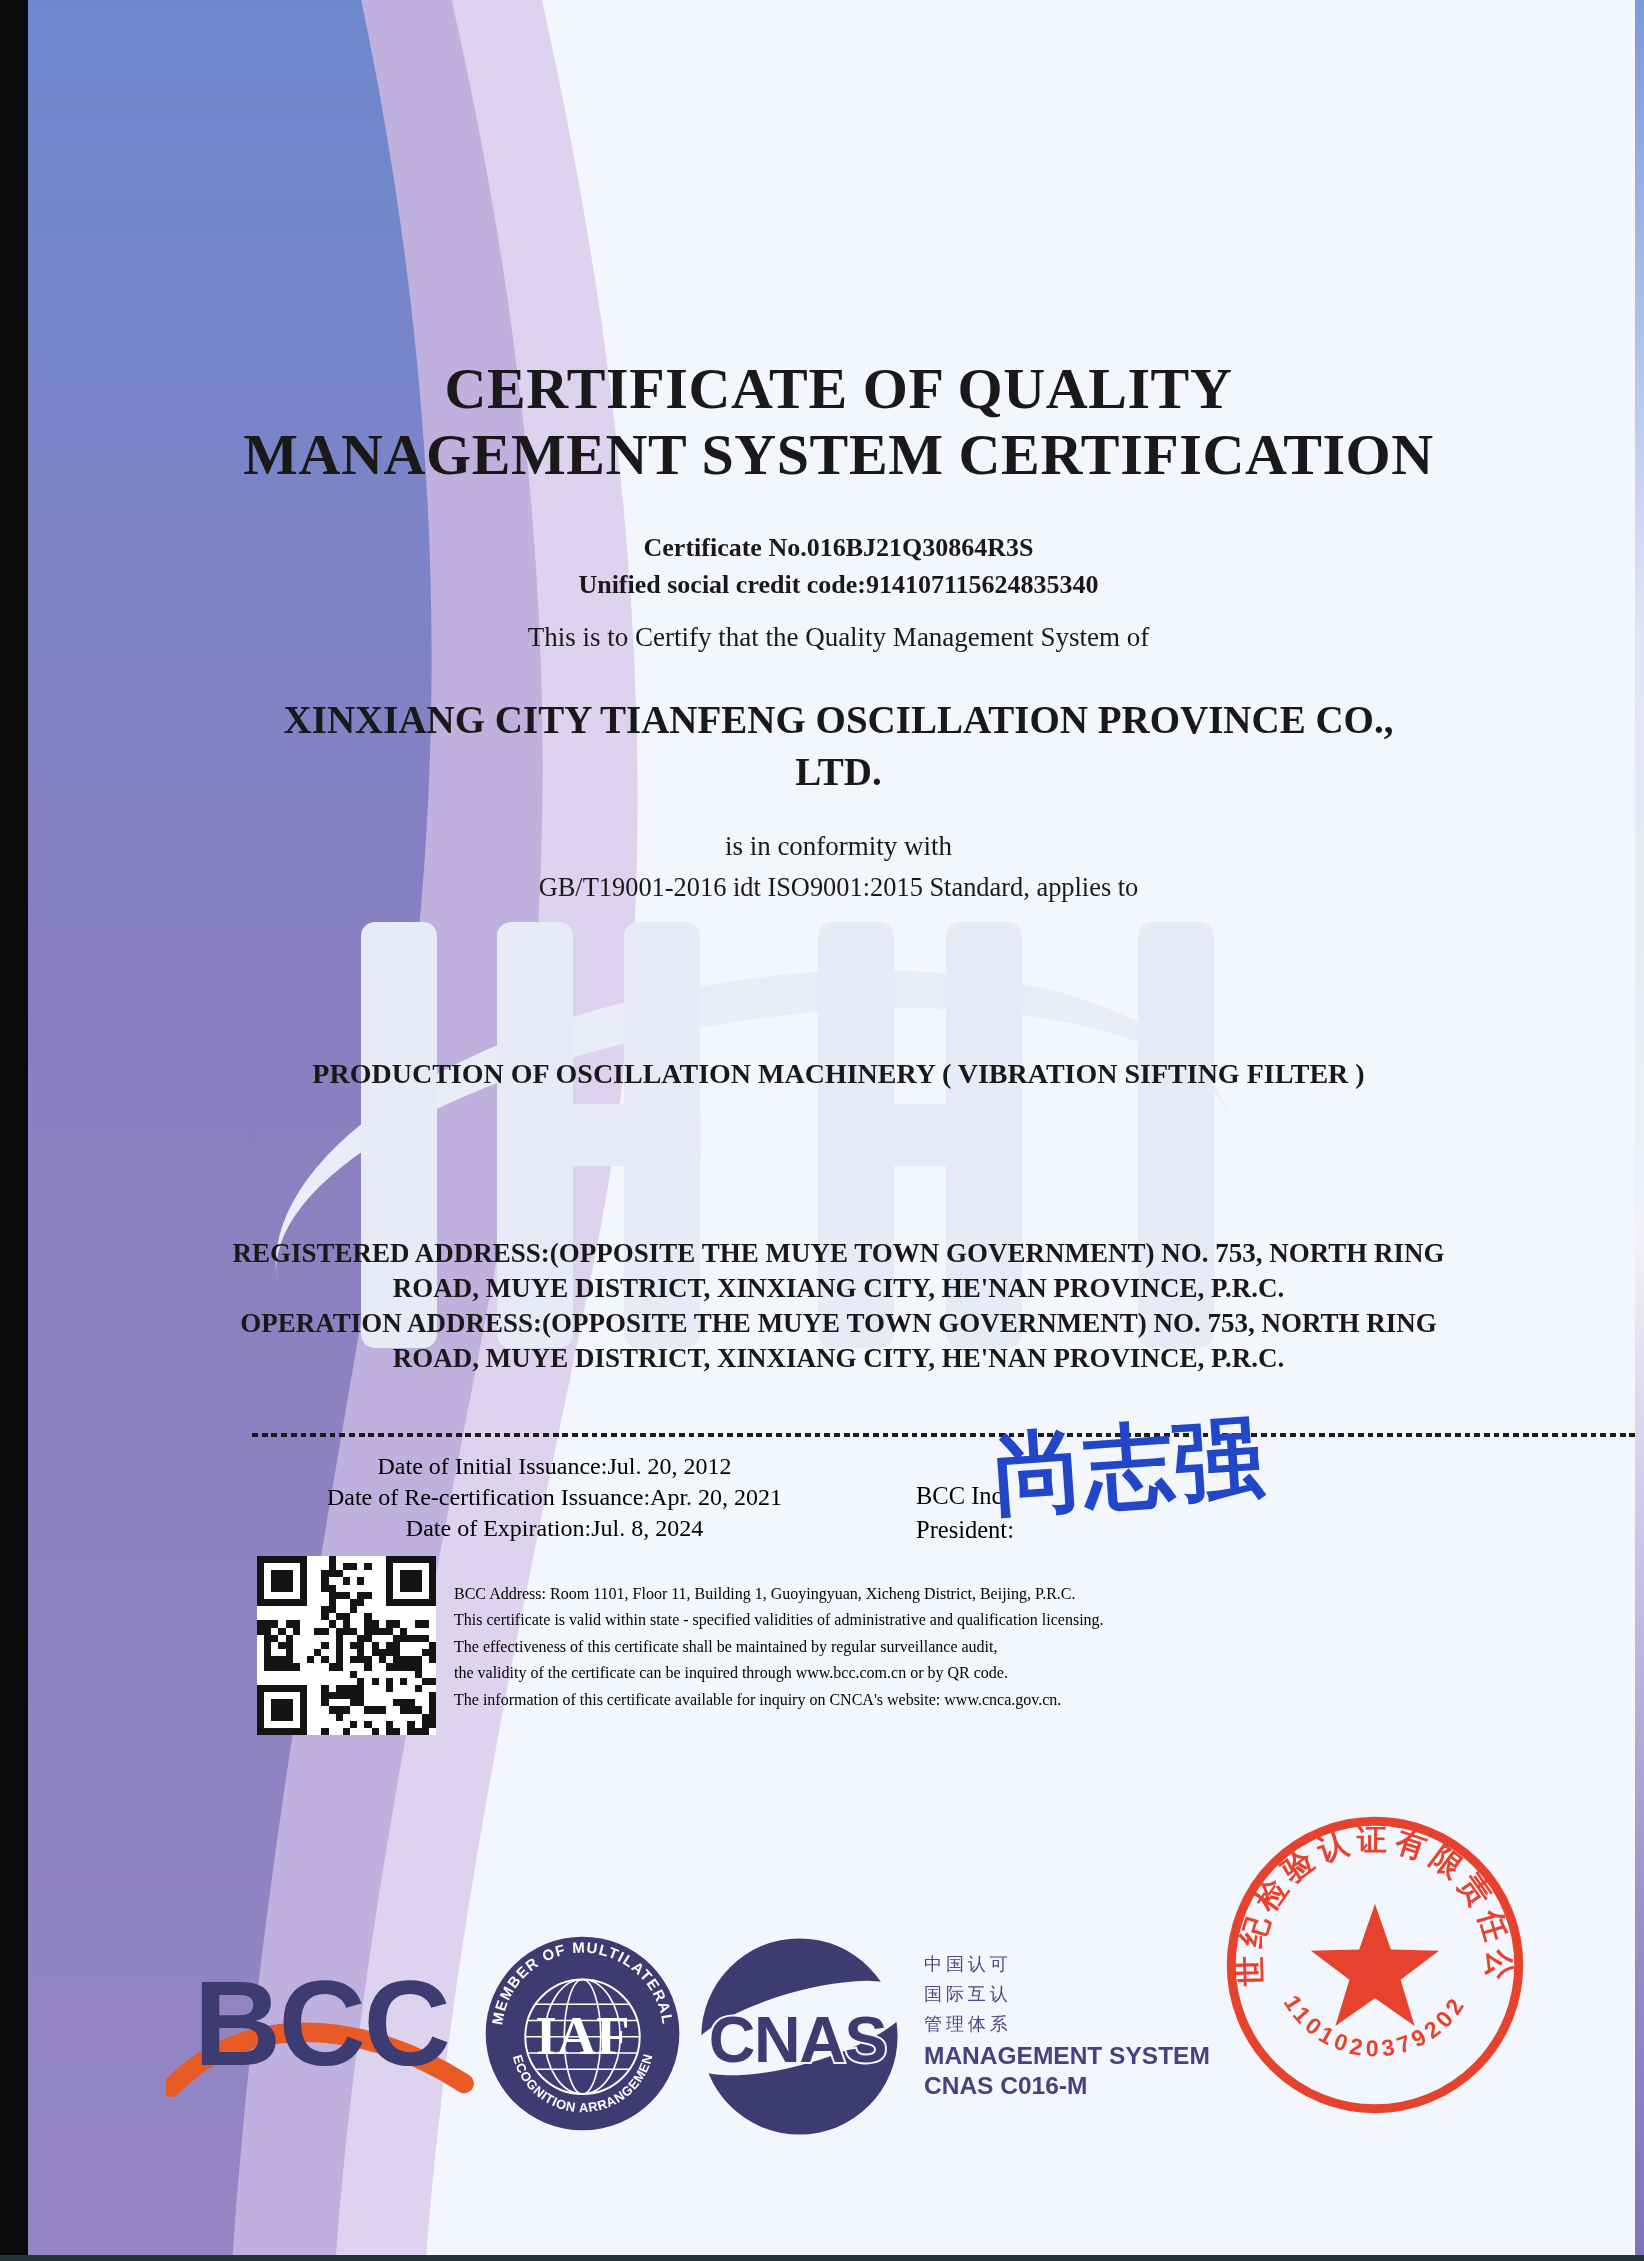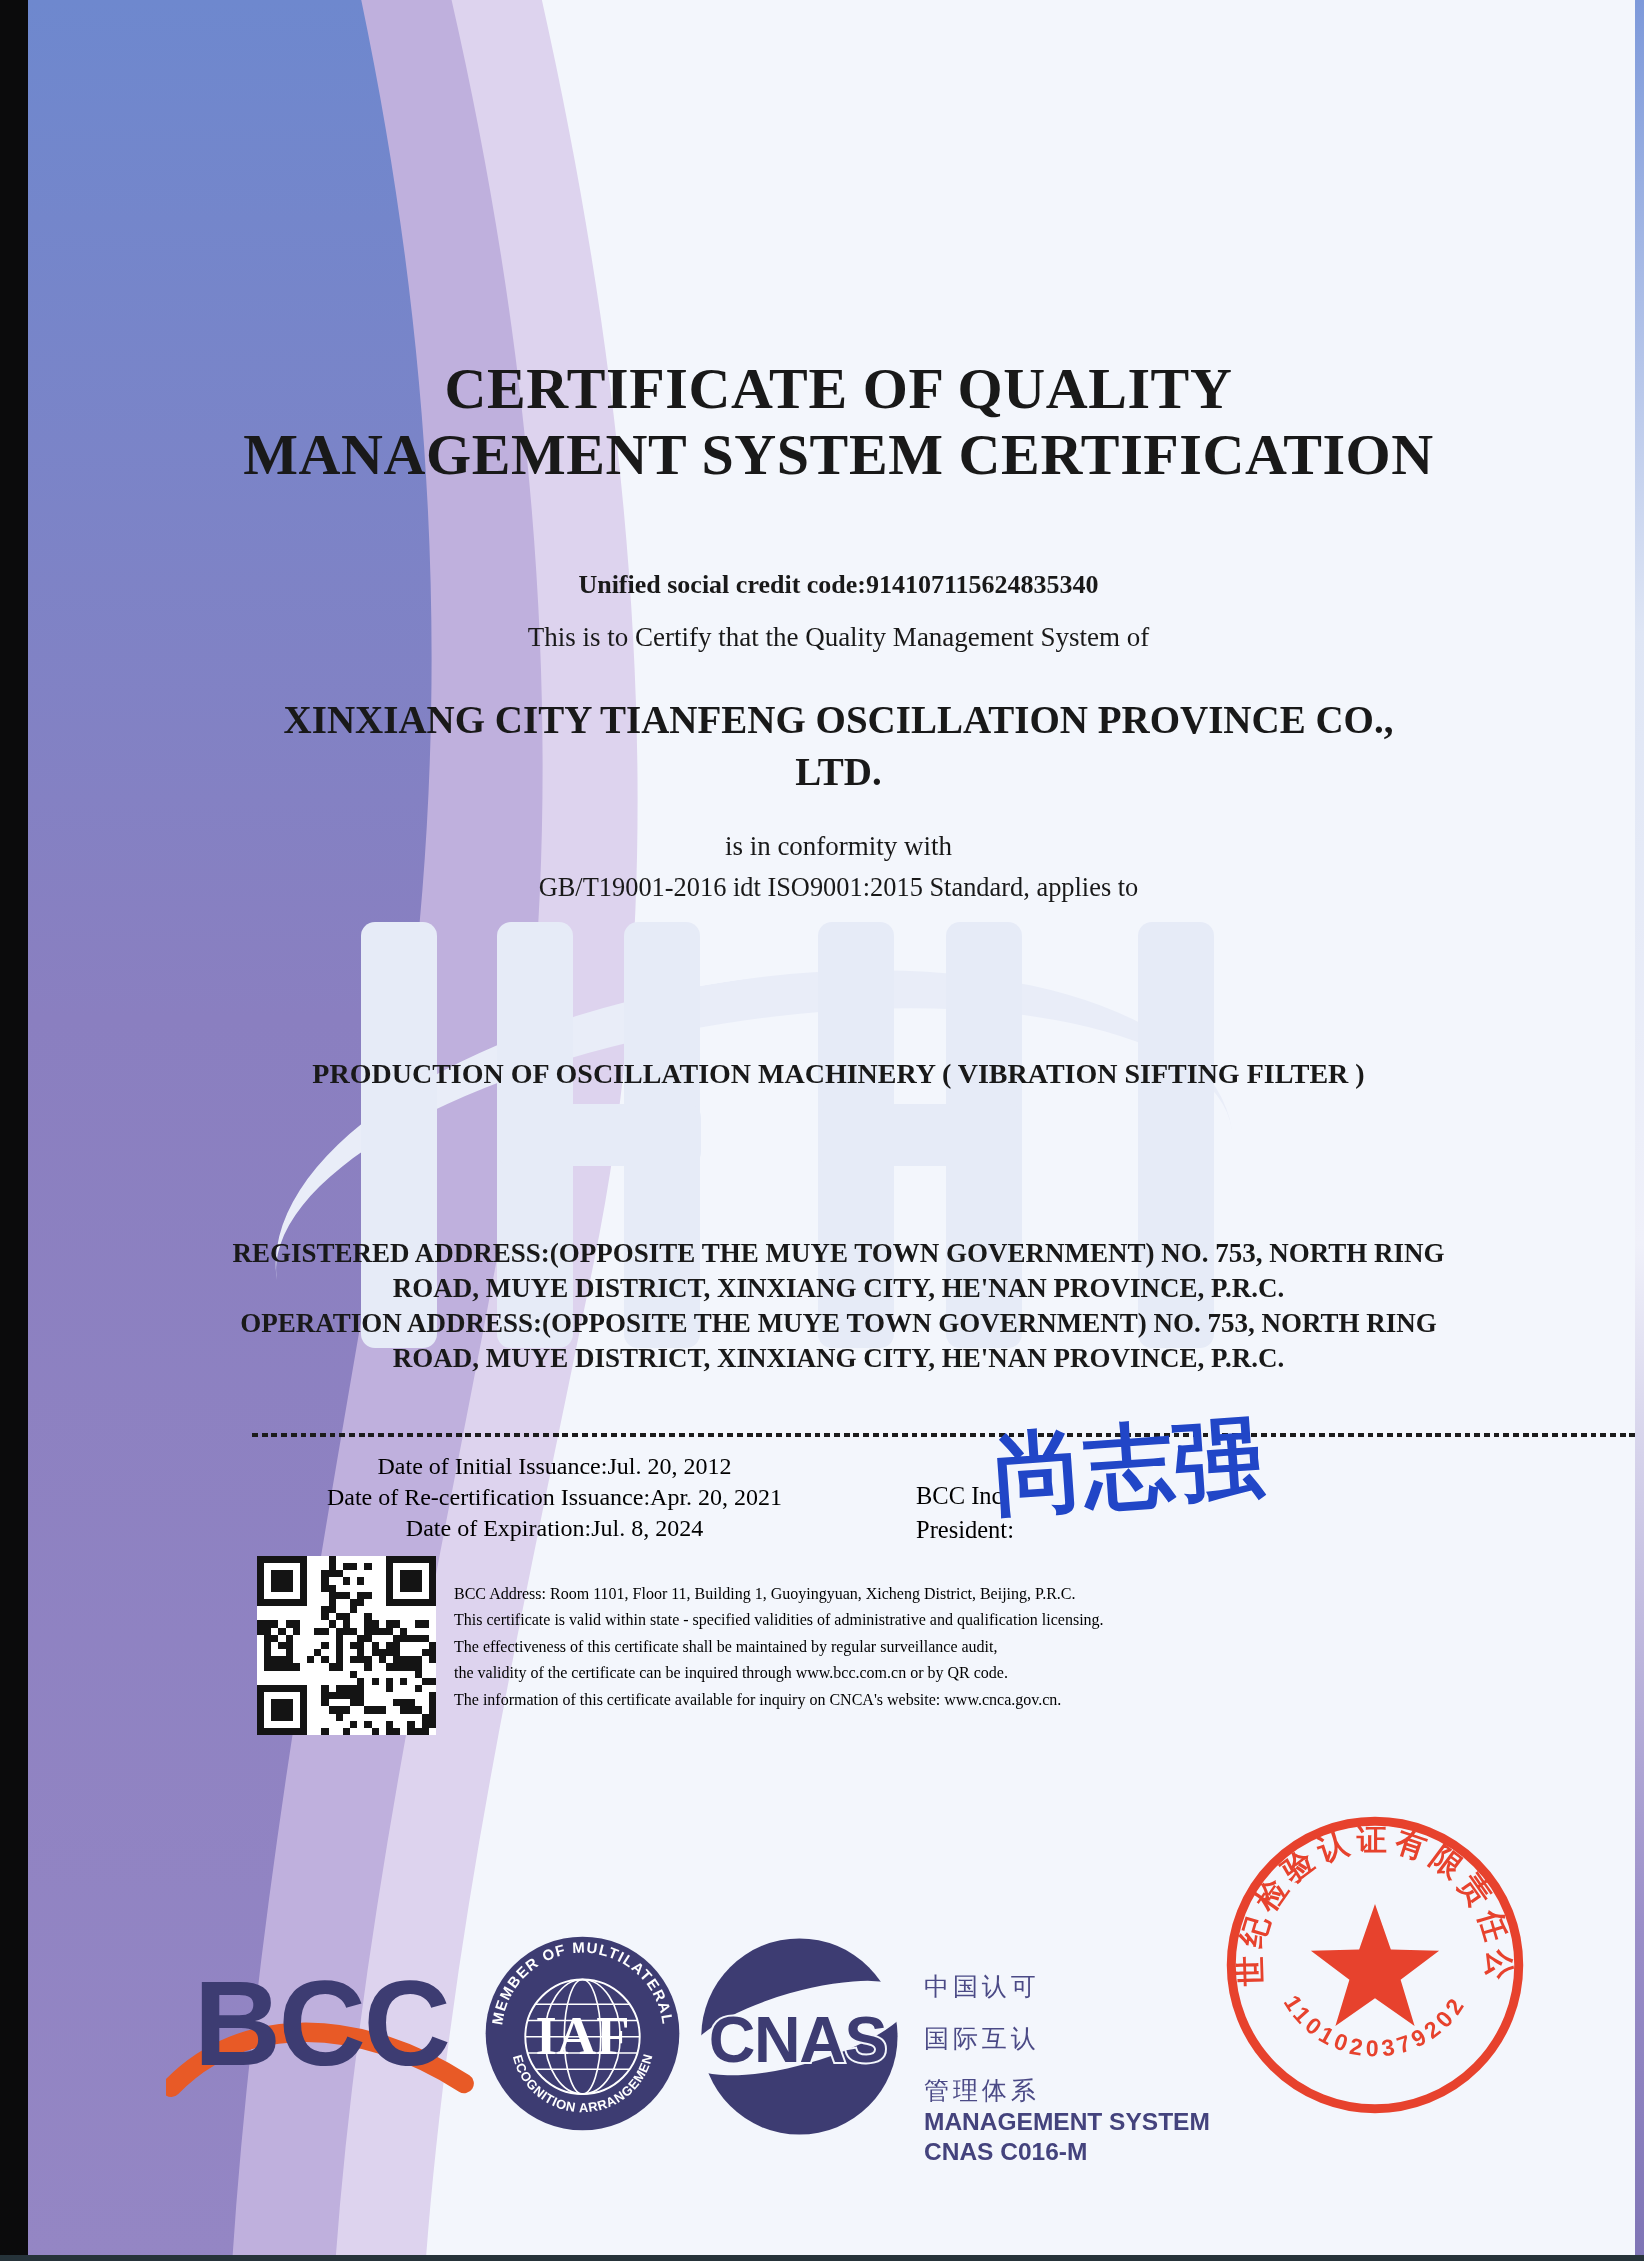--- a/index.html
+++ b/index.html
@@ -51,21 +51,21 @@
   
   .bcc-logo { position:absolute; left:166px; top:1953px; width:310px; height:155px; z-index:3; }
   .bcc-word { position:absolute; left:0; top:0; width:100%; text-align:center;
     font-family:Liberation Sans, sans-serif; font-weight:800; font-size:121px;
     letter-spacing:-2.6px; color:#3d3c72; z-index:2; }
   .bcc-swoosh { position:absolute; left:0; top:26px; z-index:1; }
   .iaf-logo { position:absolute; left:485px; top:1936px; width:195px; height:195px; z-index:3; }
   .cnas-logo { position:absolute; left:691px; top:1930px; width:213px; height:213px; z-index:3; }
   .accred { position:absolute; left:924px; top:1949px; z-index:3;
     color:#4b4a86; font-family:"Liberation Sans", sans-serif; }
-  .accred .cn { font-size:25px; line-height:30px; letter-spacing:3.9px;margin-top:22px; }
+  .accred .cn { font-size:18px; line-height:30px; letter-spacing:3.9px; }
   .accred .en { font-size:24.5px; line-height:30px; font-weight:700; color:#44437d; }
   .seal { position:absolute; left:1221px; top:1811px; width:308px; height:308px; z-index:4; opacity:.92; }
 </style>
 </head>
 <body>
 
 <div id="page">
 
   <svg class="bg-svg" viewBox="0 0 2550 3506" preserveAspectRatio="none">
     <defs>
@@ -93,20 +93,21 @@
 
   <div class="edge-left"></div>
   <div class="edge-right"></div>
   <div class="edge-bottom"></div>
 
   <div class="txt center-col title">
     <div>CERTIFICATE OF QUALITY</div>
     <div>MANAGEMENT SYSTEM CERTIFICATION</div>
   </div>
 
+  <div class="txt center-col certno">Certificate No.016BJ21Q30864R3S</div>
   <div class="txt center-col creditcode">Unified social credit code:914107115624835340</div>
 
   <div class="txt center-col intro">This is to Certify that the Quality Management System of</div>
 
   <div class="txt center-col company">
     <div>XINXIANG CITY TIANFENG OSCILLATION PROVINCE CO.,</div>
     <div>LTD.</div>
   </div>
 
   <div class="txt center-col conformity">is in conformity with</div>

